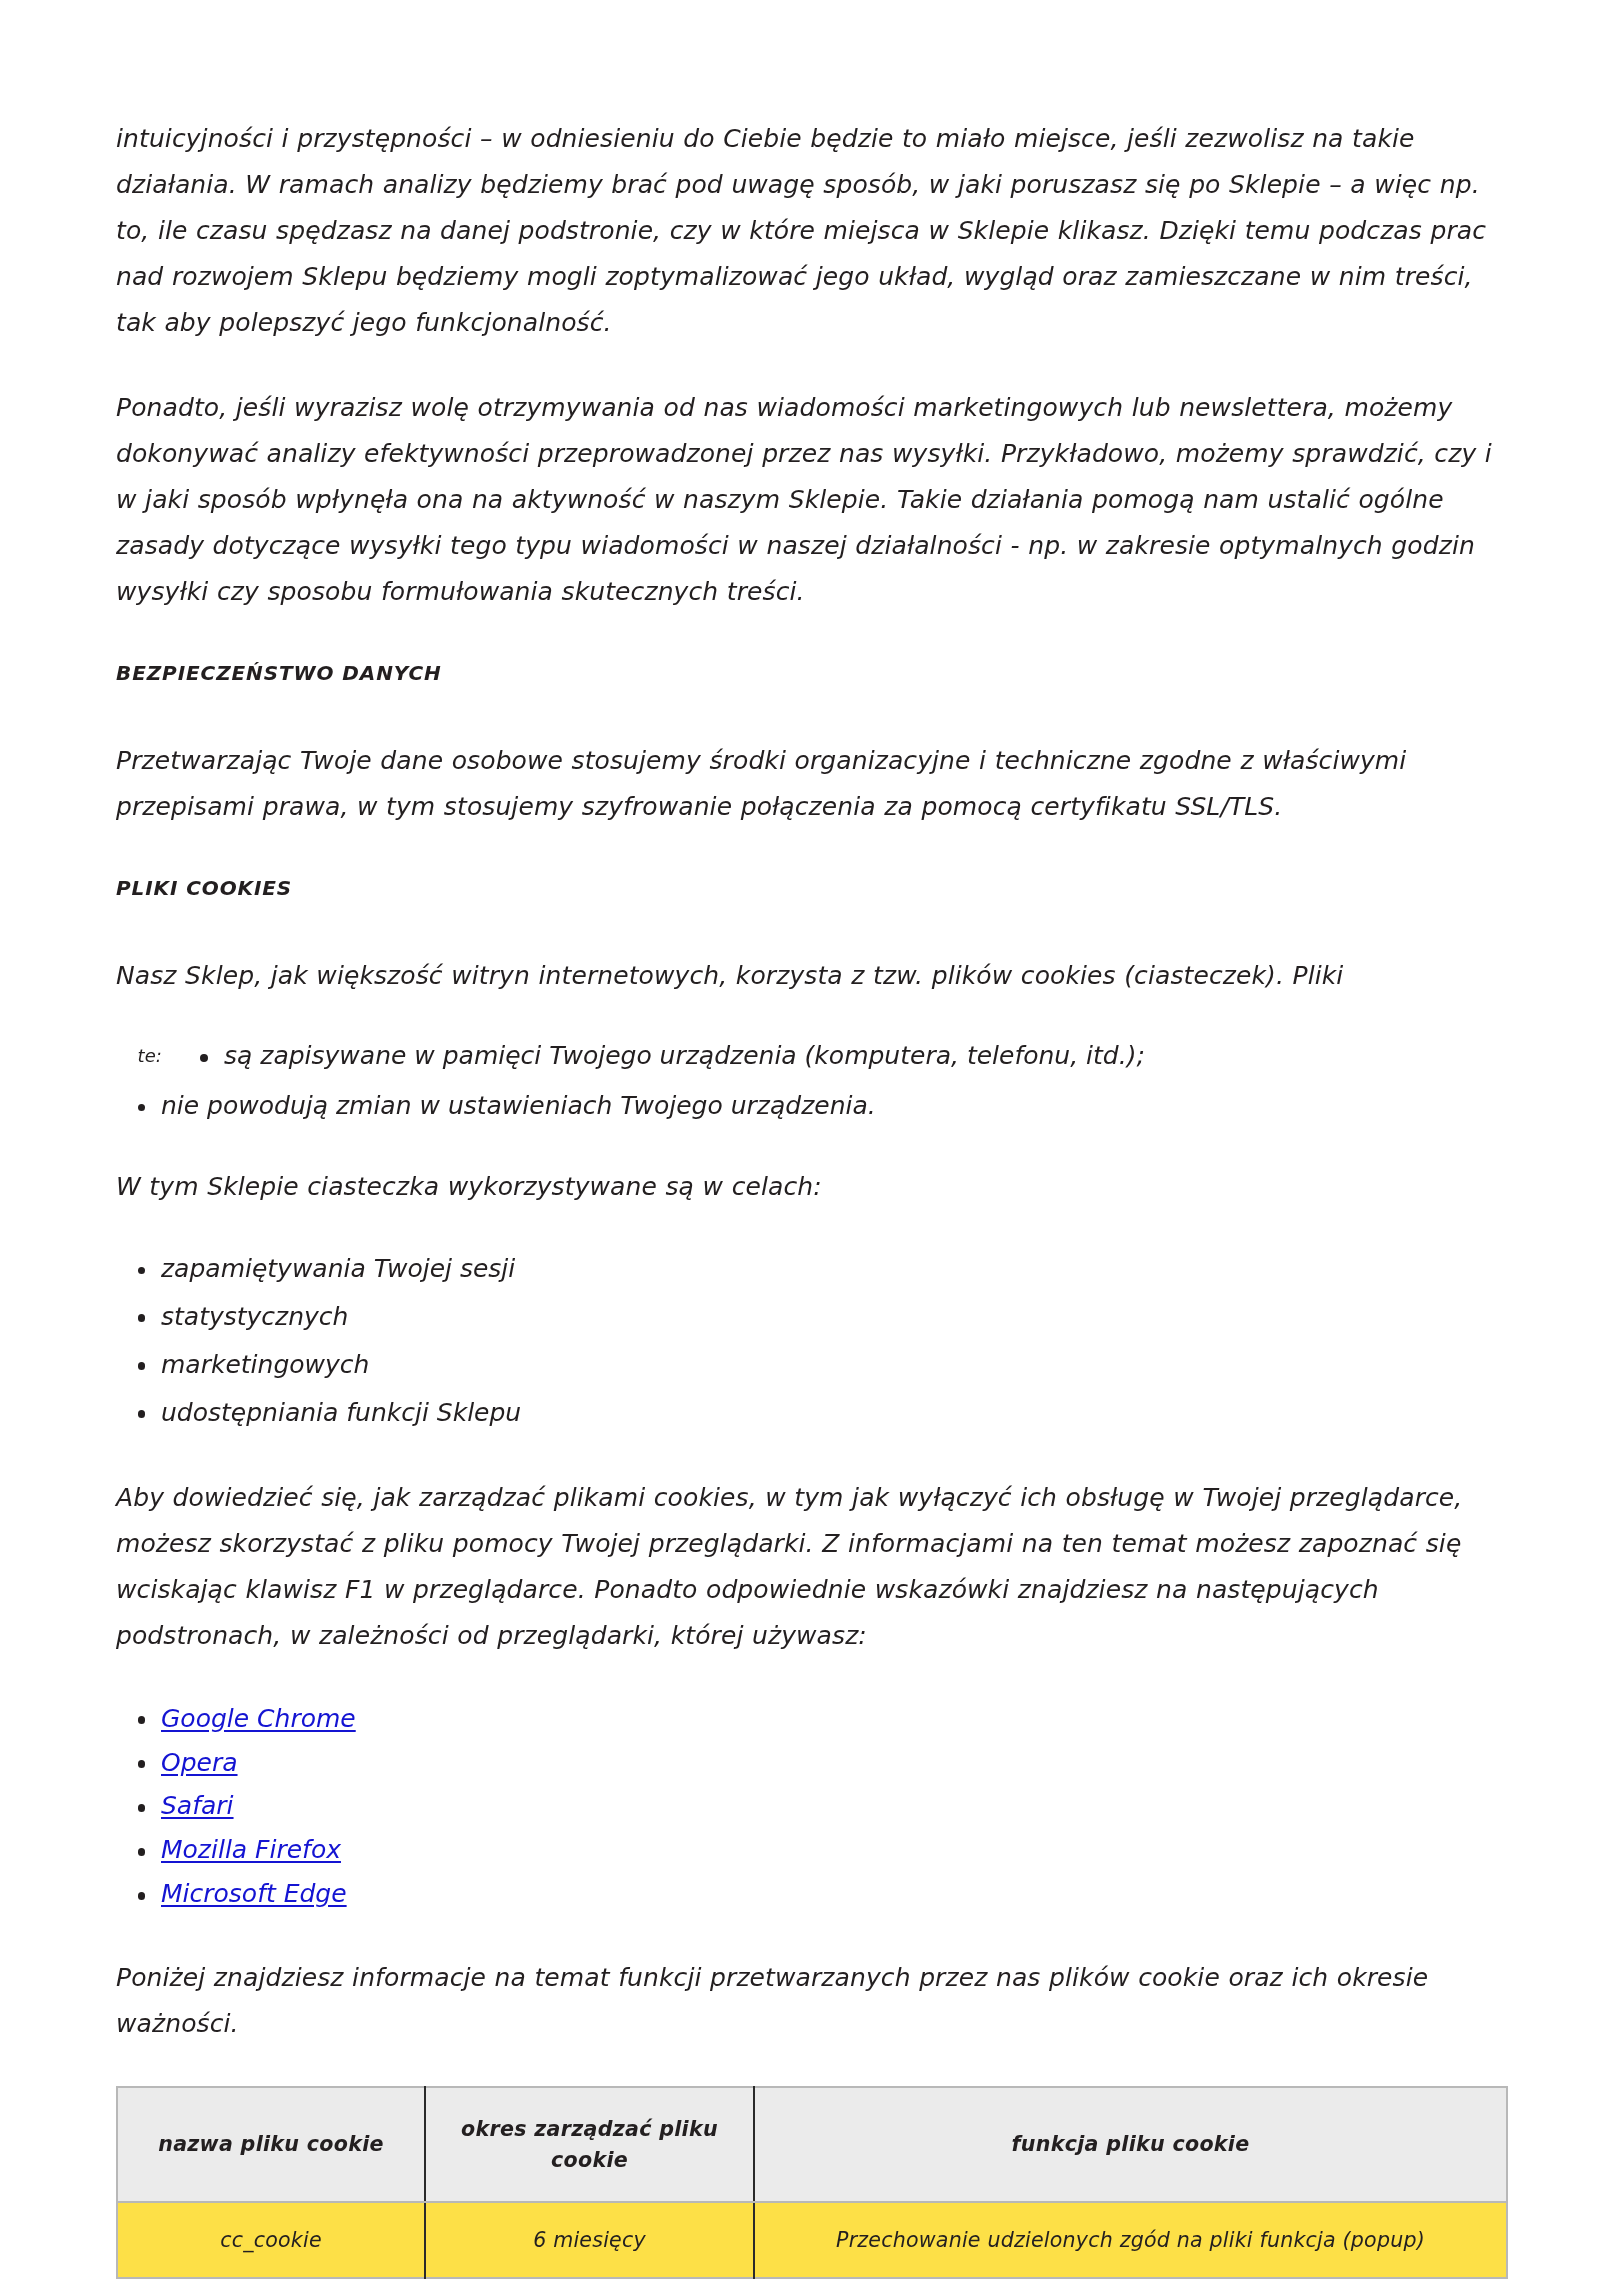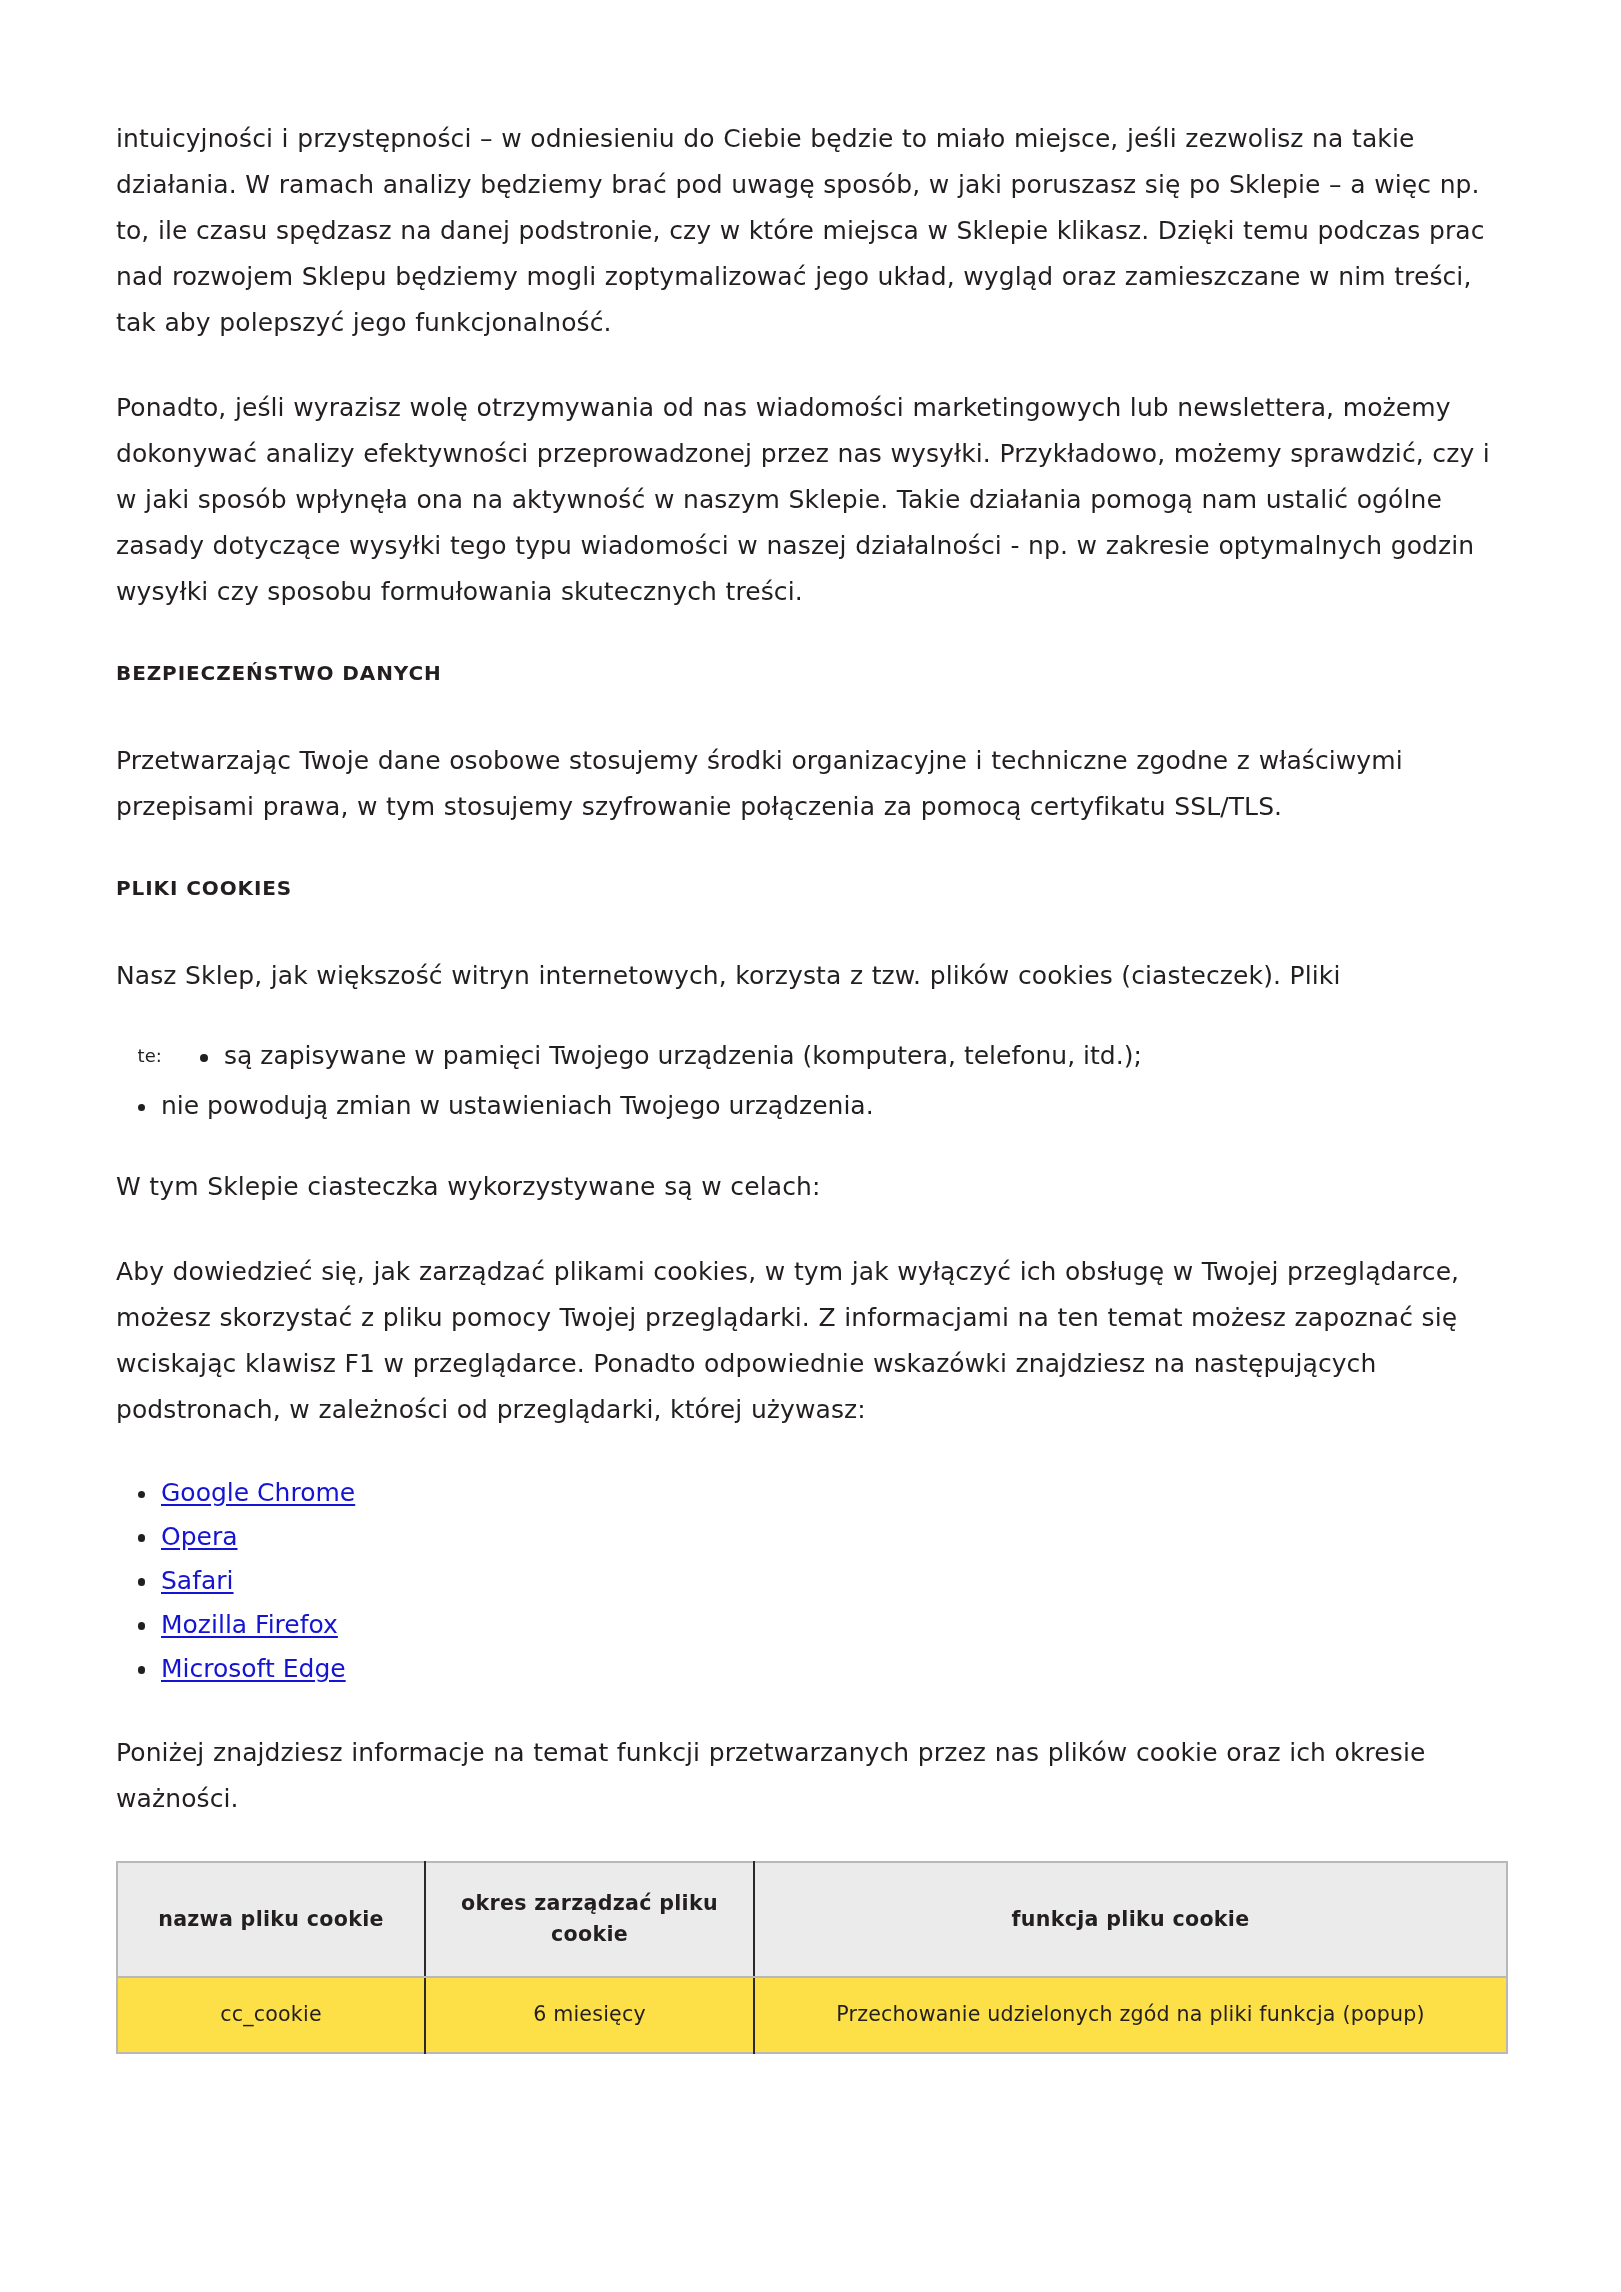--- a/index.html
+++ b/index.html
@@ -20,20 +20,21 @@
     width: 1621px;
     height: 2293px;
     box-sizing: border-box;
     padding: 116px 116px 0 116px;
     background: #ffffff;
     overflow: hidden;
   }
 
   .doc {
     width: 1390px;
+    font-style: italic;
   }
 
   p.body-text {
     margin: 0 0 39px 0;
     font-size: 25px;
     line-height: 46px;
     text-align: left;
     letter-spacing: 0.1px;
     word-spacing: 0.5px;
   }
@@ -181,20 +182,34 @@
         <span class="runin-prefix">te:</span>
         <span>są zapisywane w pamięci Twojego urządzenia (komputera, telefonu, itd.);</span>
       </li>
       <li>
         <span>nie powodują zmian w ustawieniach Twojego urządzenia.</span>
       </li>
     </ul>
 
     <p class="body-text">W tym Sklepie ciasteczka wykorzystywane są w celach:</p>
 
+    <ul class="bullets purposes">
+      <li>
+        <span>zapamiętywania Twojej sesji</span>
+      </li>
+      <li>
+        <span>statystycznych</span>
+      </li>
+      <li>
+        <span>marketingowych</span>
+      </li>
+      <li>
+        <span> udostępniania funkcji Sklepu</span>
+      </li>
+    </ul>
 
     <p class="body-text">Aby dowiedzieć się, jak zarządzać plikami cookies, w tym jak wyłączyć ich obsługę w Twojej przeglądarce, możesz skorzystać z pliku pomocy Twojej przeglądarki. Z informacjami na ten temat możesz zapoznać się wciskając klawisz F1 w przeglądarce. Ponadto odpowiednie wskazówki znajdziesz na następujących podstronach, w zależności od przeglądarki, której używasz:</p>
 
     <ul class="bullets links">
       <li>
         <a class="browser-link" href="#">Google Chrome</a>
       </li>
       <li>
         <a class="browser-link" href="#">Opera</a>
       </li>

